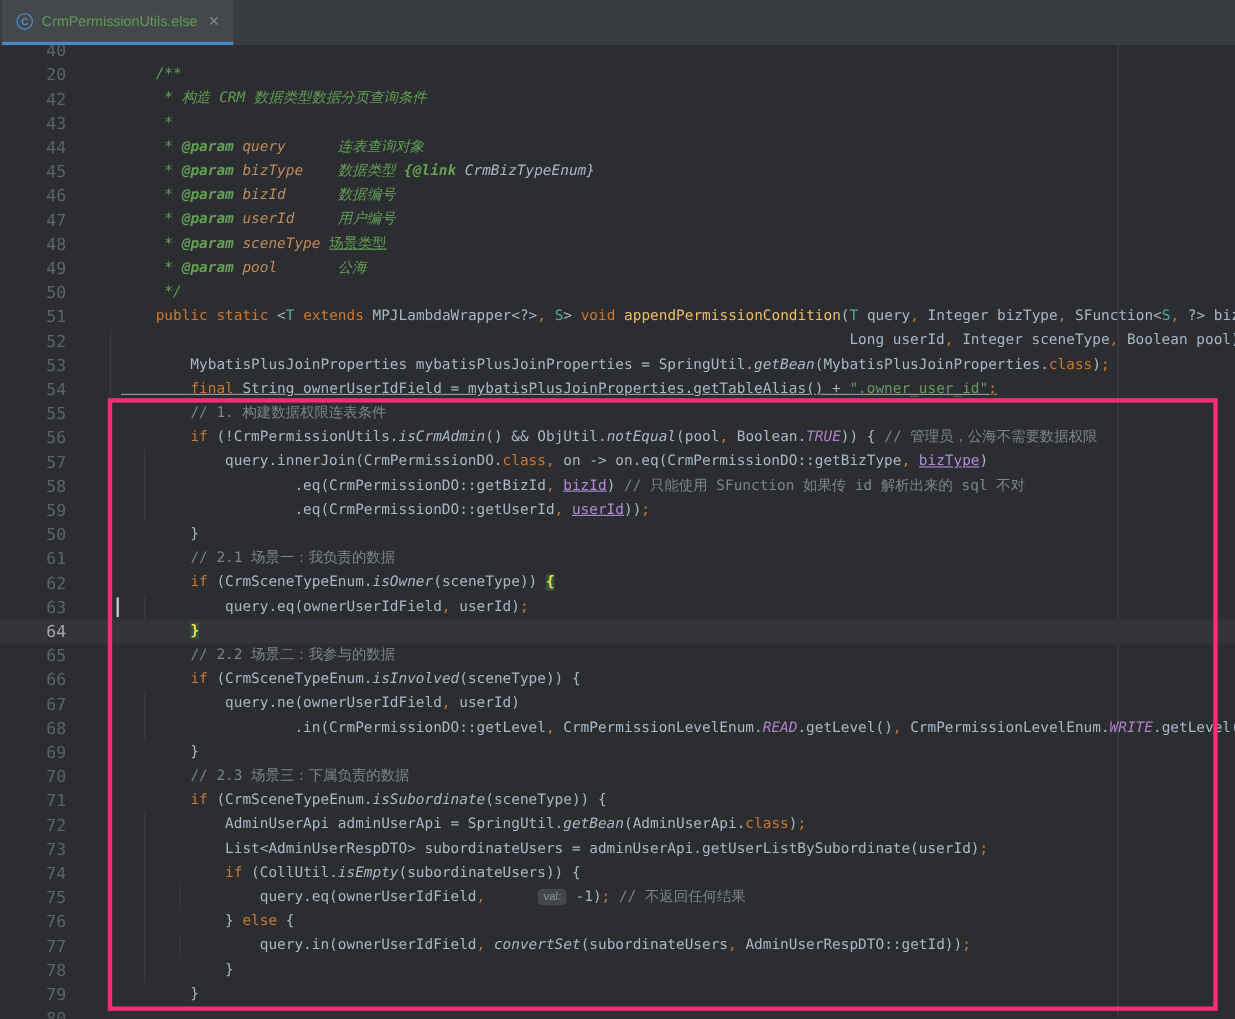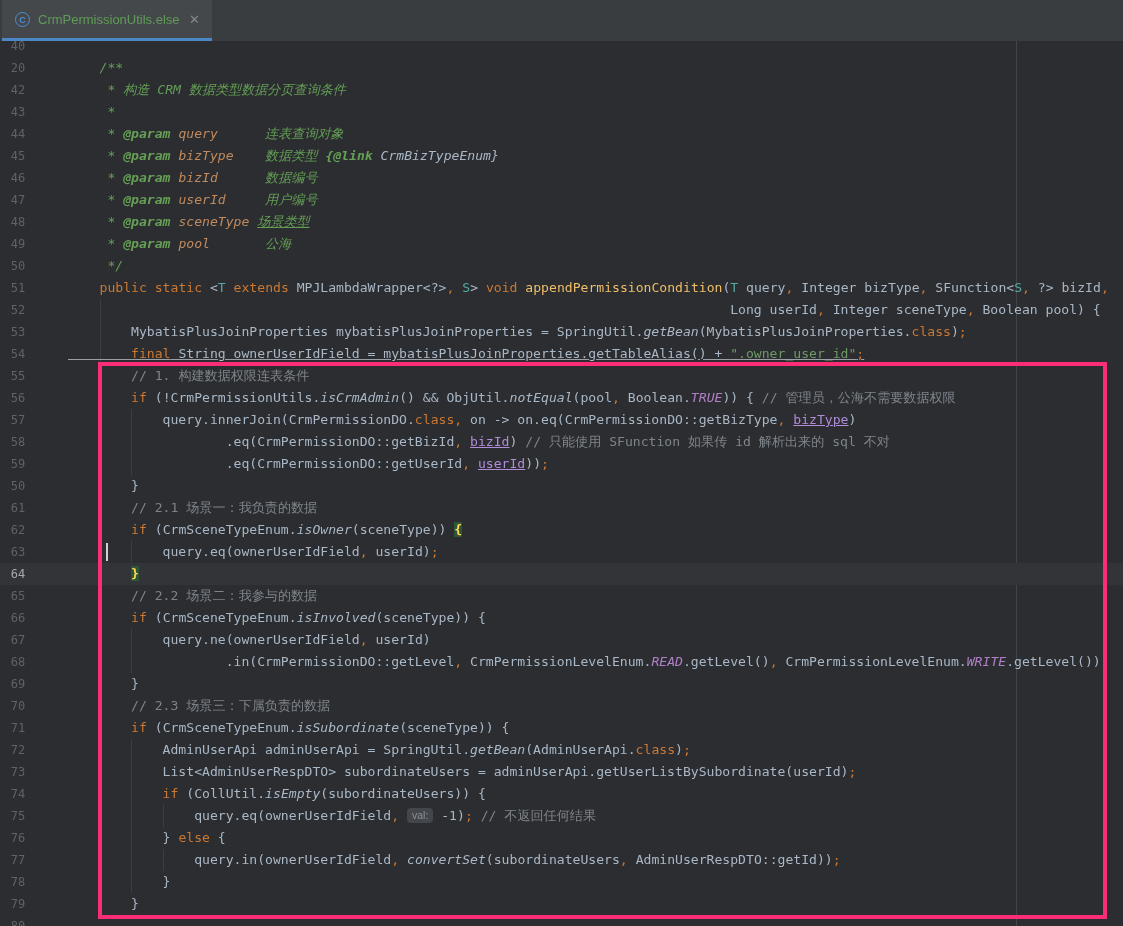--- a/index.html
+++ b/index.html
@@ -40,46 +40,46 @@
   .editor{
     position:absolute;left:0;top:41px;width:1123px;height:885px;
     overflow:hidden;
     font-family:"DejaVu Sans Mono", monospace;
     font-size:13.1px;
   }
   .rows{position:absolute;left:0;top:-6px;width:100%;z-index:2;}
   .row{height:22px;line-height:22px;white-space:pre;}
   .row.cur{background:var(--currentLineBg,#323438);}
   .ln{
-    display:inline-block;width:36px;text-align:center;vertical-align:top;
-    color:var(--gutterNum,#5e6366);font-size:12px;
+    display:inline-block;width:36px;text-align:left;vertical-align:top;
+    color:var(--gutterNum,#5e6366);font-size:15px;padding-left:42px;
   }
   .row.cur .ln{color:var(--currentLineNum,#a6a8ab);}
   .code{display:inline-block;margin-left:32px;color:var(--tkPlain,#a9b7c6);}
   .row.ul .code{text-decoration:underline;text-decoration-color:#9aa0a6;}
   
   .tk-p {color:var(--tkPlain,#a9b7c6);}
   .tk-k {color:var(--tkKeyword,#cc7832);}
   .tk-s {color:var(--tkString,#6d9a63);}
   .tk-c {color:var(--tkComment,#7e848b);}
   .tk-d {color:var(--tkDoc,#649d55);font-style:italic;}
   .tk-dt{color:var(--tkDocTag,#66a055);font-style:italic;font-weight:bold;}
   .tk-dp{color:var(--tkDocParam,#c08a5e);font-style:italic;}
   .tk-dw{color:var(--tkPlain,#a9b7c6);font-style:italic;}
-  .tk-du{color:var(--tkDoc,#649d55);font-style:italic;text-decoration:underline;}
+  .tk-du{color:var(--tkDoc,#649d55);text-decoration:underline;}
   .tk-m {color:var(--tkMethodDecl,#f0be68);font-weight:normal;}
   .tk-t {color:var(--tkTypeParam,#56a8a2);}
   .tk-i {color:var(--tkPlain,#a9b7c6);font-style:italic;}
   .tk-cn{color:var(--tkConstant,#b180c8);font-style:italic;}
   .tk-pr{color:var(--tkParamRef,#b08cd9);text-decoration:underline;}
   .tk-bh{color:var(--braceMatchFg,#ffdd4f);background:var(--braceMatchBg,#305438);font-weight:bold;}
   .tk-chip{
     display:inline-block;background:var(--inlayBg,#43464a);color:var(--inlayFg,#8c9199);
     font-size:10.5px;line-height:15px;border-radius:4px;padding:0 5px;
-    vertical-align:1px;font-family:"Liberation Sans",sans-serif;
+    vertical-align:1px;font-family:"Liberation Sans",sans-serif;margin-left:40px;
   }
   
   .margin-line{position:absolute;left:1016px;top:0;width:1px;height:100%;background:var(--marginLine,#414448);z-index:1;}
   .guide{position:absolute;width:1px;background:var(--guide,#3a3d41);z-index:1;}
   .caret{position:absolute;left:106px;top:502px;width:1.5px;height:18px;background:var(--caret,#ced0d6);z-index:4;}
   .annotation{
     position:absolute;left:98px;top:321px;width:1001px;height:549px;
     border:4px solid var(--annotation,#fa2d76);z-index:10;pointer-events:none;
   }
 </style>

